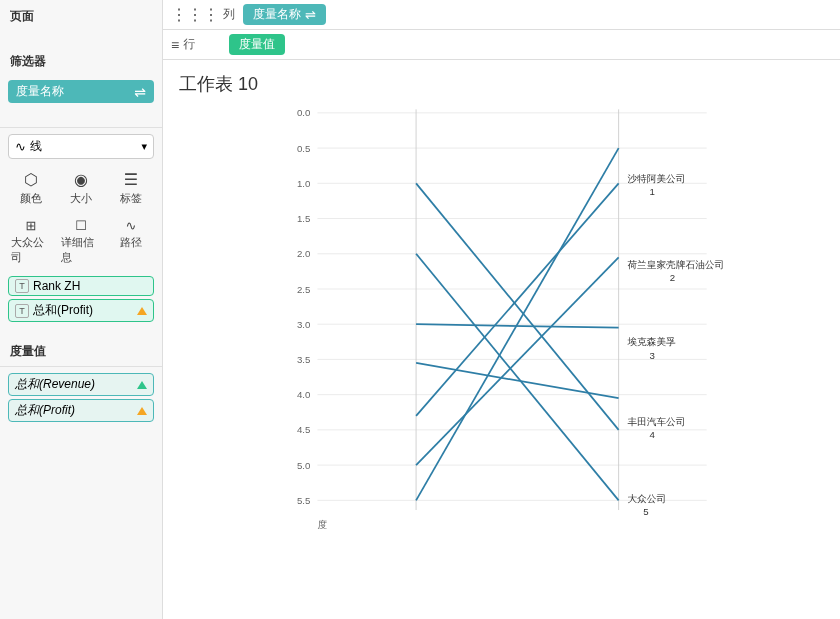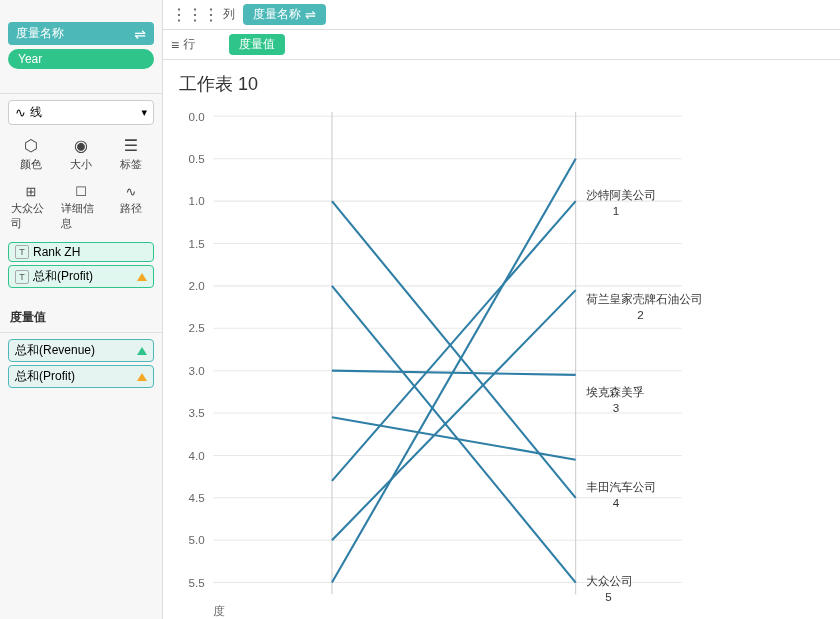--- a/index.html
+++ b/index.html
@@ -25,48 +25,49 @@
 
     .detail-grid { display: grid; grid-template-columns: repeat(3, 1fr); gap: 4px; margin-bottom: 8px; }
     .detail-item { display: flex; flex-direction: column; align-items: center; font-size: 11px; color: #444; cursor: pointer; padding: 3px; }
 
     .label-chip { display: flex; align-items: center; background: #e0f7f0; border: 1px solid #2ec48a; border-radius: 4px; padding: 2px 6px; font-size: 12px; margin-bottom: 3px; }
     .label-chip-i { width: 14px; height: 14px; border: 1px solid #aaa; border-radius: 2px; display: inline-flex; align-items: center; justify-content: center; font-size: 9px; margin-right: 4px; color: #555; }
     .label-chip-triangle { width: 0; height: 0; border-left: 5px solid transparent; border-right: 5px solid transparent; border-bottom: 8px solid #2ec48a; margin-left: auto; }
     .label-chip-triangle-yellow { border-bottom-color: #f5a623; }
 
     .measure-section { padding: 6px 8px; border-top: 1px solid #e0e0e0; margin-top: 2px; }
-    .measure-chip { display: flex; align-items: center; background: #e6f4f1; border: 1px solid #4db8b8; border-radius: 4px; padding: 2px 6px; font-size: 12px; margin-bottom: 3px; }
+    .measure-chip { display: flex; align-items: center; background: #e6f4f1; border: 1px solid #4db8b8; border-radius: 4px; padding: 2px 6px; font-size: 12px; margin-bottom: 3px; font-style: italic; }
 
     
     .right-panel { flex: 1; display: flex; flex-direction: column; background: #fff; overflow: hidden; }
 
     .shelf-row { display: flex; align-items: center; height: 30px; border-bottom: 1px solid #ddd; padding: 0 8px; gap: 8px; }
     .shelf-label { font-size: 12px; color: #555; display: flex; align-items: center; gap: 4px; min-width: 50px; }
     .shelf-chip-blue { background: #4db8b8; color: #fff; border-radius: 4px; padding: 2px 10px; font-size: 12px; display: flex; align-items: center; gap: 4px; }
     .shelf-chip-green { background: #2ec48a; color: #fff; border-radius: 4px; padding: 2px 10px; font-size: 12px; }
     .chart-title-area { padding: 12px 16px 4px; }
     .chart-title { font-size: 18px; font-weight: 400; color: #333; }
     .chart-container { flex: 1; position: relative; padding: 0 10px 20px 10px; }
 
-    .chart-wrapper { flex:1; display: flex; flex-direction: column; overflow: hidden; }
+    .chart-wrapper { flex:1; display: flex; flex-direction: row; overflow: hidden; }
   </style>
 </head>
 <body>
 
 <div class="main-layout">
 
   <div class="left-panel">
+    <div class="left-section-title">页面</div>
     <div style="height:16px;"></div>
+    <div class="left-section-title">筛选器</div>
     <div class="filter-section">
       <div class="filter-chip-blue">
         <span>度量名称</span>
         <span style="font-size:14px;">⇌</span>
       </div>
-      <div class="filter-chip-green">Year</div>
     </div>
     <div style="height:10px;"></div>
     <div class="mark-section">
       <div class="mark-dropdown">
         <span style="font-size:13px;margin-right:4px;">∿</span>
         <span>线</span>
         <span style="margin-left:auto;font-size:11px;">▾</span>
       </div>
       <div class="mark-icons-grid">
         <div class="mark-icon-item">

